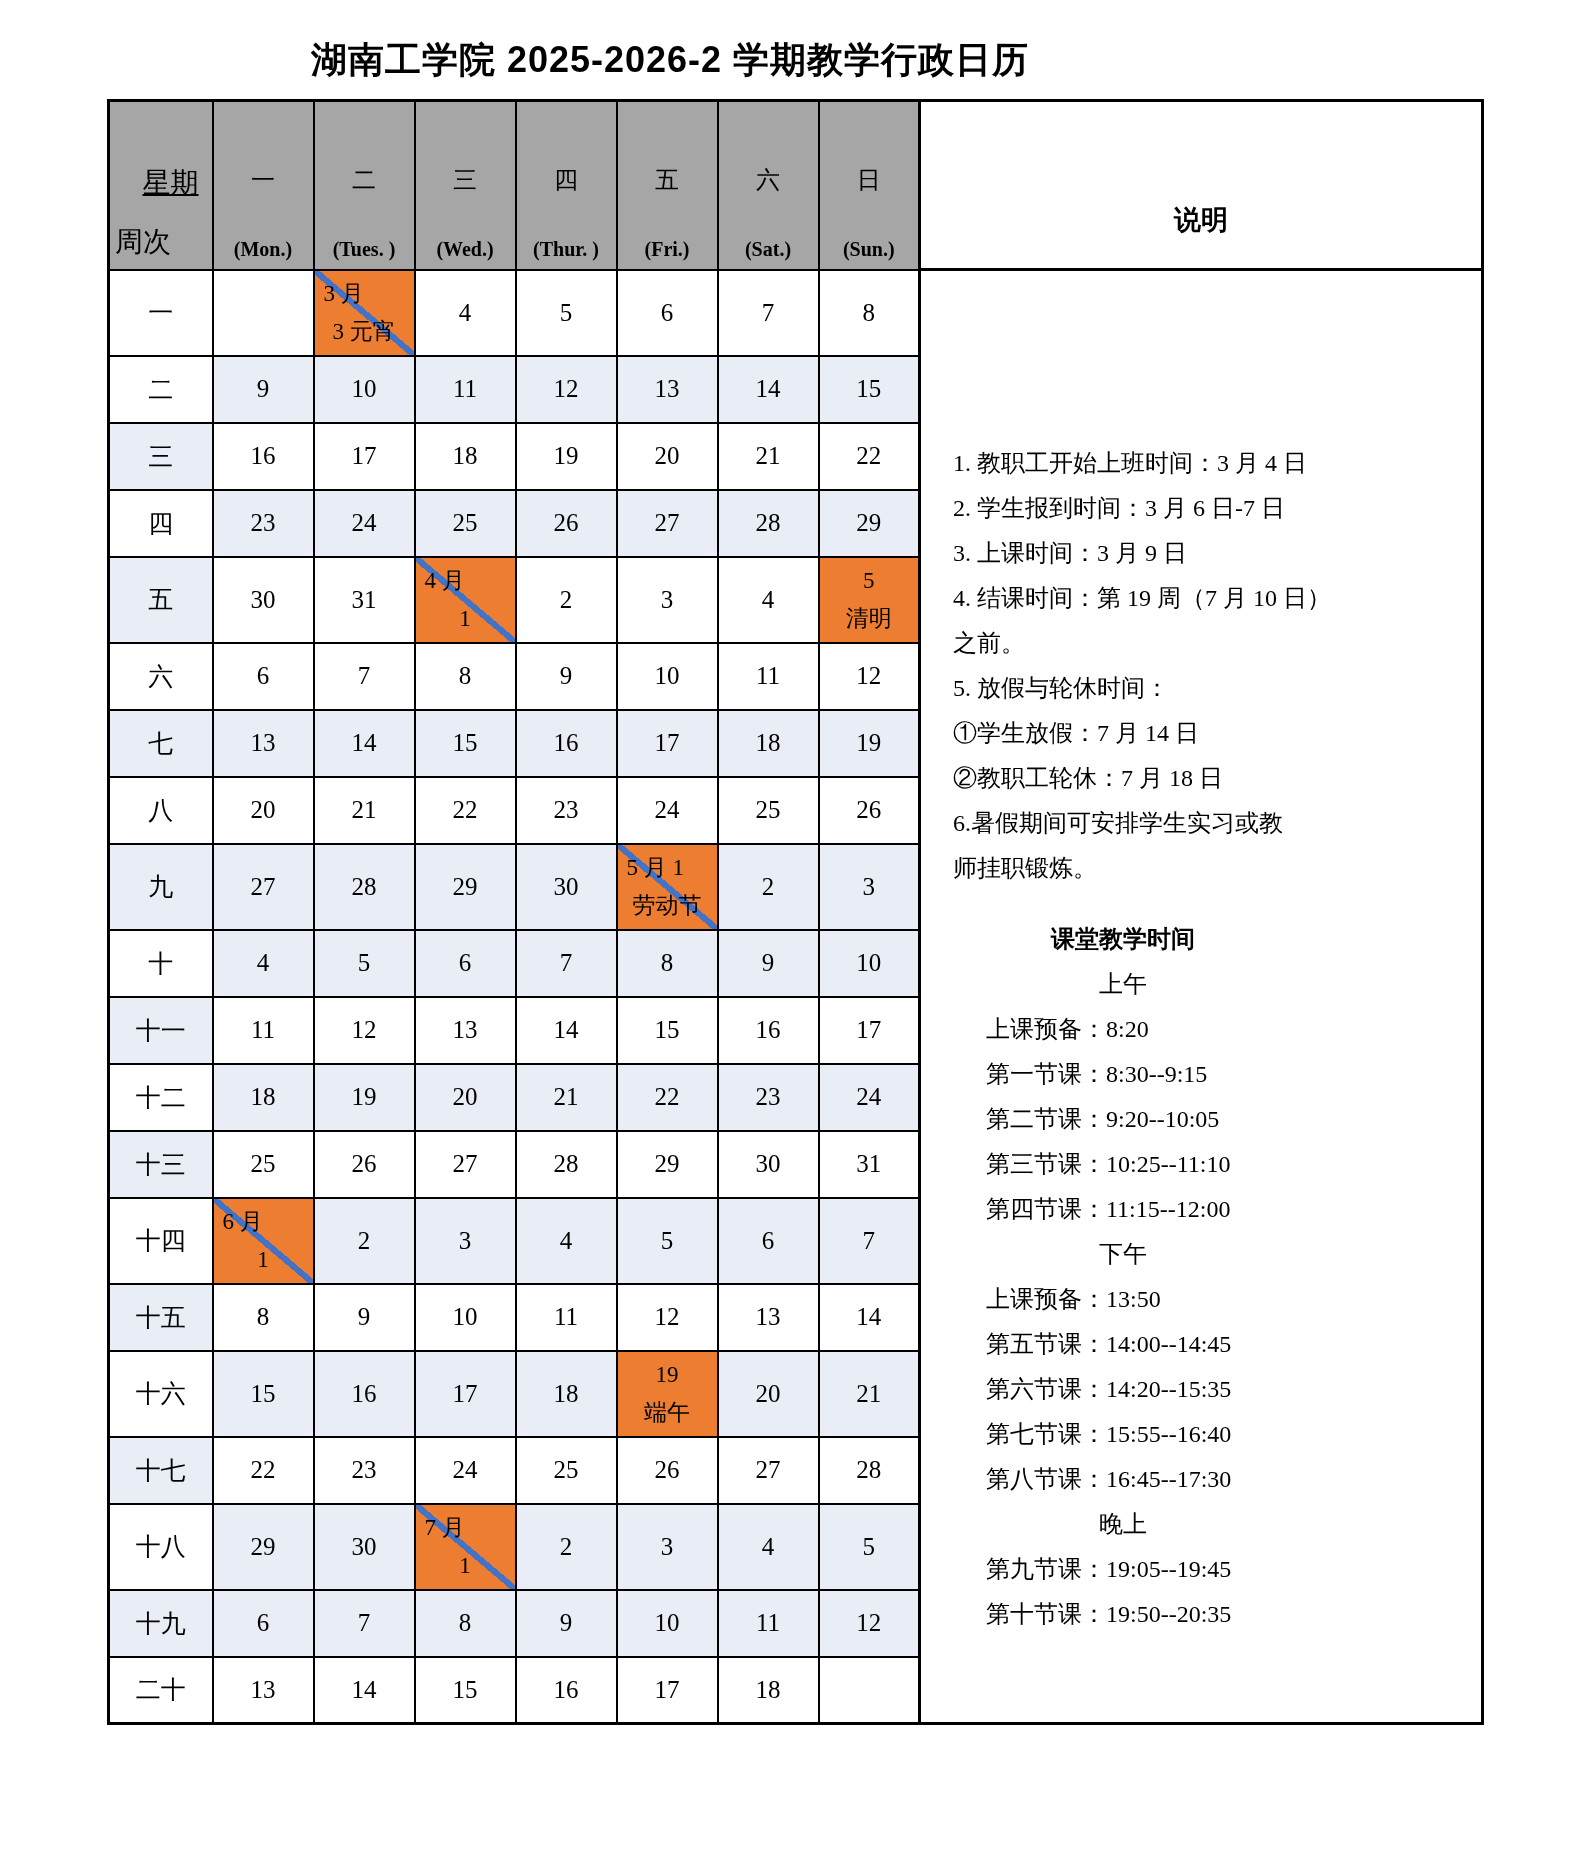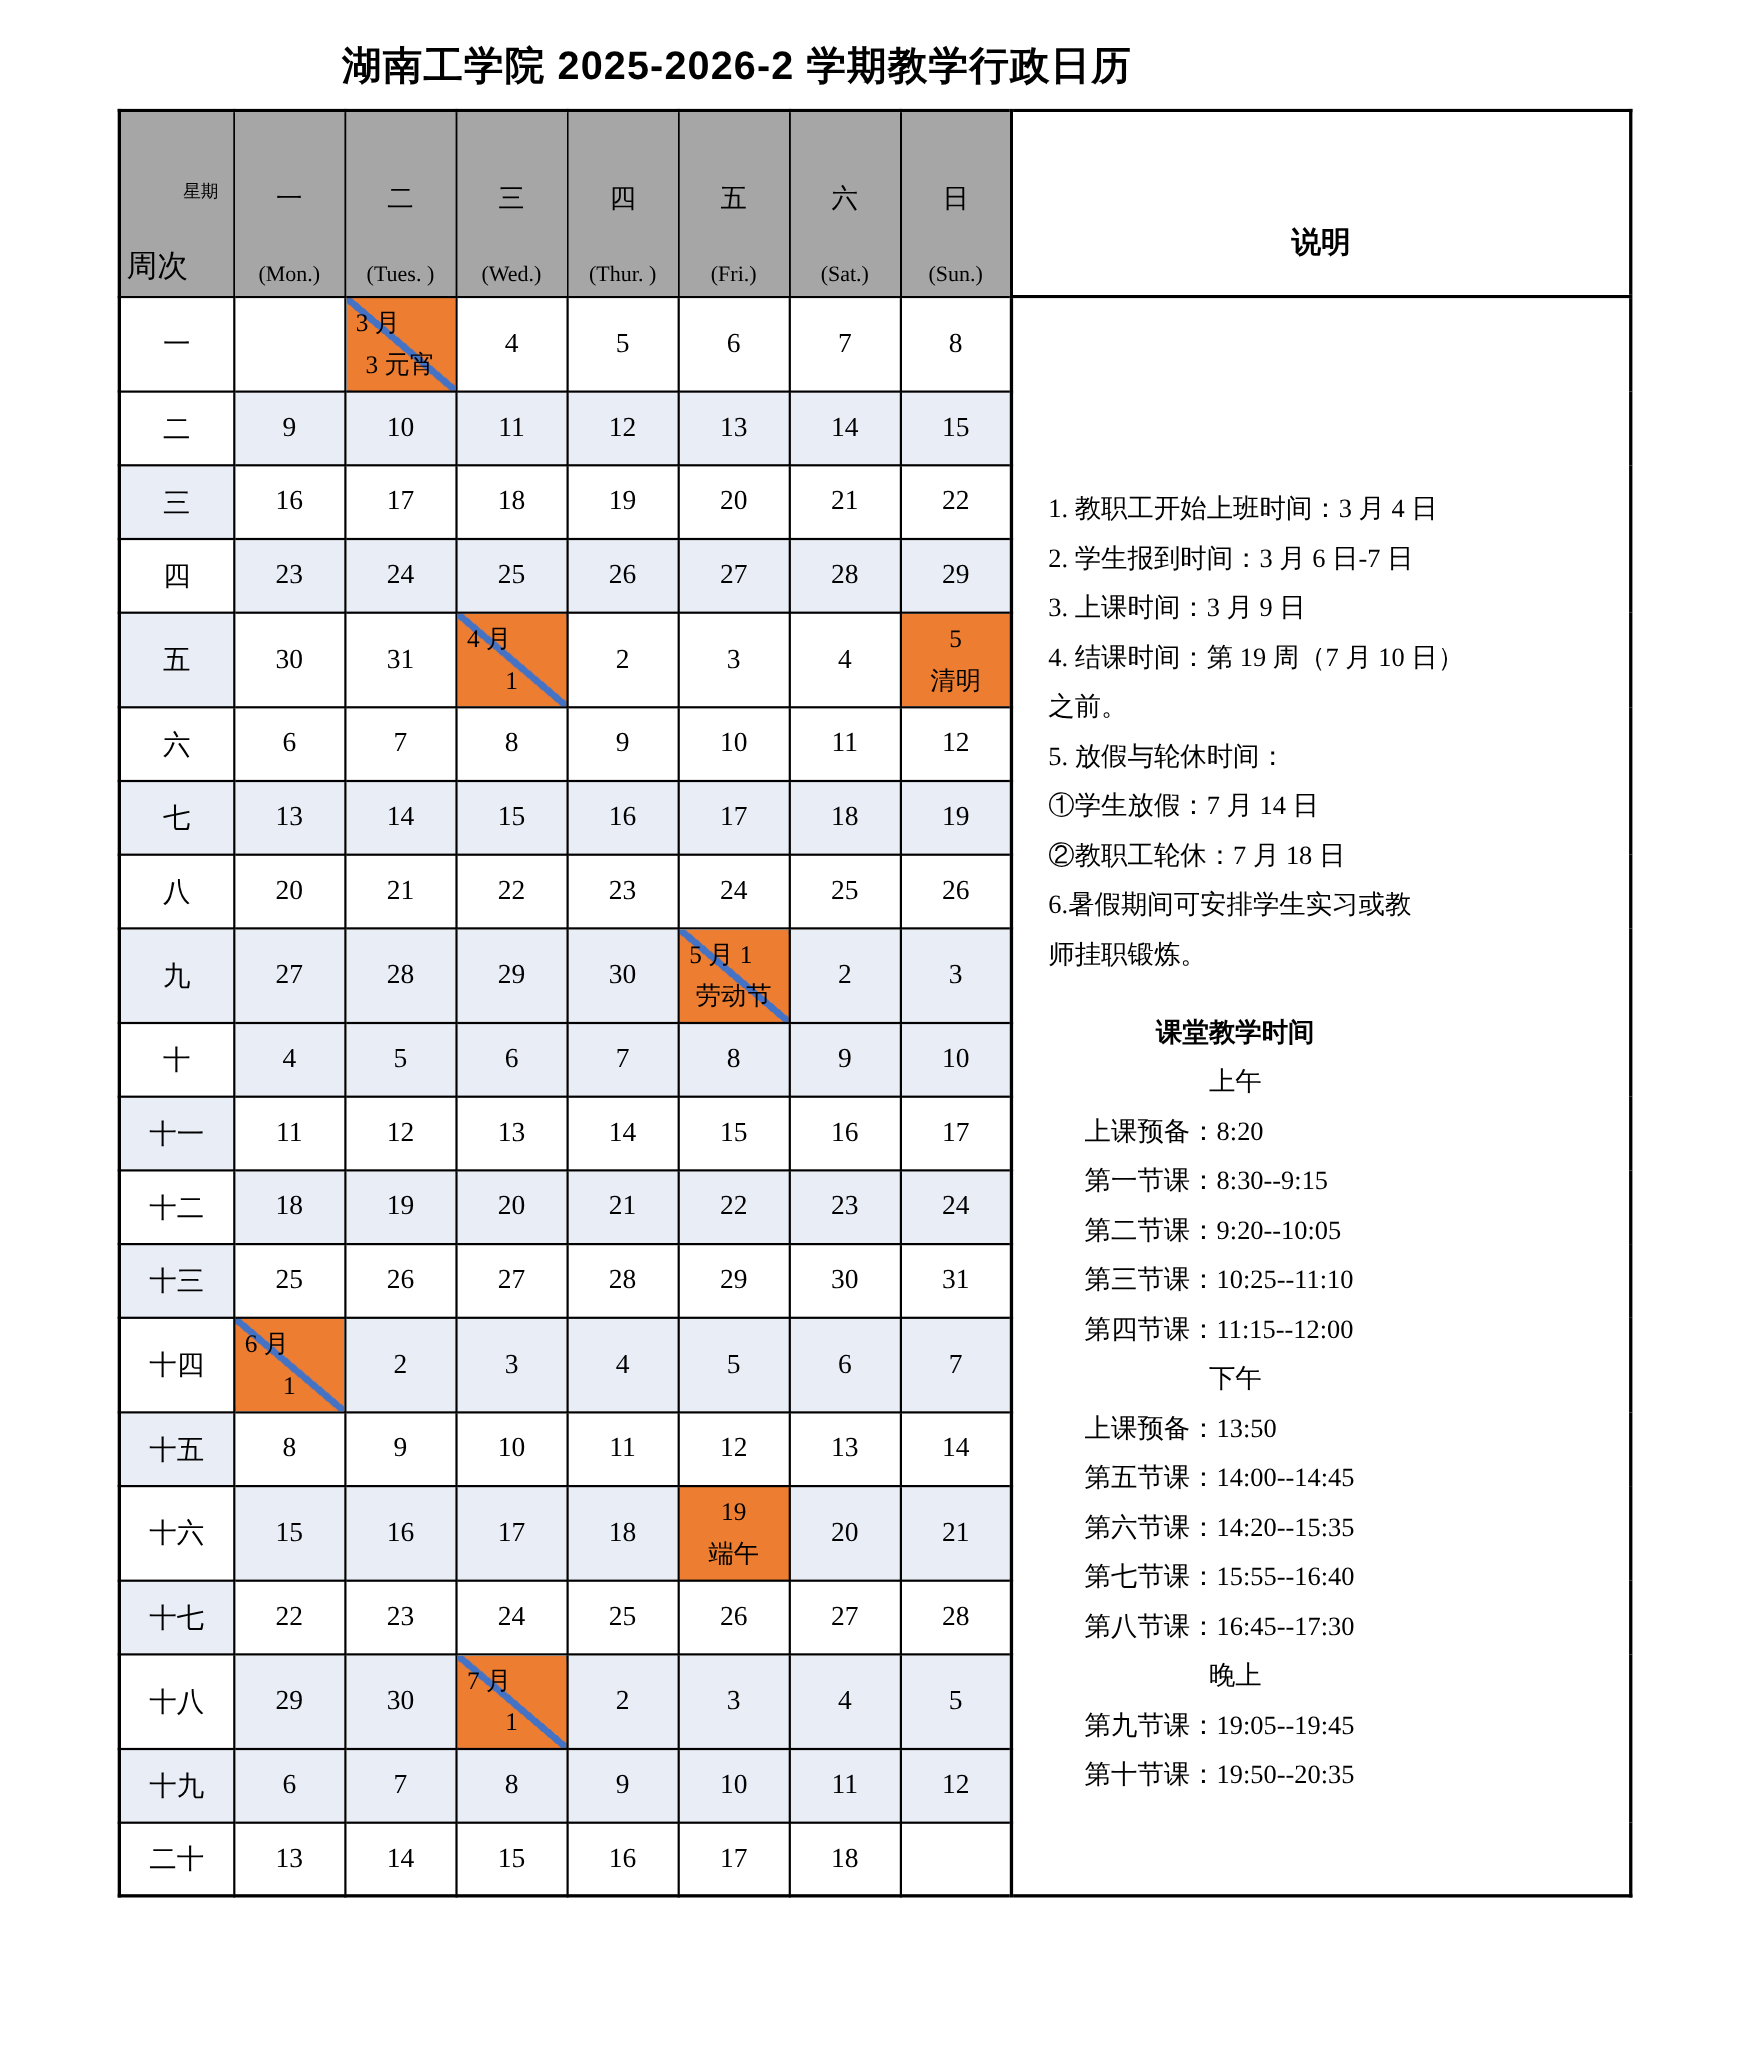--- a/index.html
+++ b/index.html
@@ -15,24 +15,24 @@
   }
   table.cal{
     border-collapse:collapse;table-layout:fixed;
     margin:14px 0 0 107px;border:3px solid #000;
   }
   col.c-wk{width:104px;} col.c-day{width:101px;} col.c-notes{width:563px;}
   td{border:2px solid #000;padding:0;overflow:hidden;}
   tr.hd{height:169px;} tr.reg-row{height:67px;} tr.hol-row{height:86px;}
 
   .corner,.day-head{background:#A6A6A6;position:relative;}
-  .c-top{position:absolute;top:62px;right:13px;font-size:16px;}
+  .c-top{position:absolute;top:62px;right:13px;font-size:28px;text-decoration:underline;}
   .c-bot{position:absolute;bottom:8px;left:5px;font-size:28px;}
   .dh-cn{position:absolute;top:62px;left:0;width:100%;text-align:center;font-size:24px;}
-  .dh-en{position:absolute;bottom:8px;left:0;width:100%;text-align:center;font-size:20px;font-weight:normal;}
+  .dh-en{position:absolute;bottom:8px;left:0;width:100%;text-align:center;font-size:20px;font-weight:bold;}
 
   .notes-head{position:relative;background:#fff;border-left:3px solid #000;border-bottom:3px solid #000;}
   .nh-t{position:absolute;top:100px;left:0;width:100%;text-align:center;font-size:27px;font-weight:bold;}
 
   .wk,.day{text-align:center;vertical-align:middle;font-size:25px;}
   .shade{background:#E9EDF6;}
 
   .hol{background-color:#ED7D31;vertical-align:middle;}
   .diag{
     background-image:linear-gradient(to top right,

